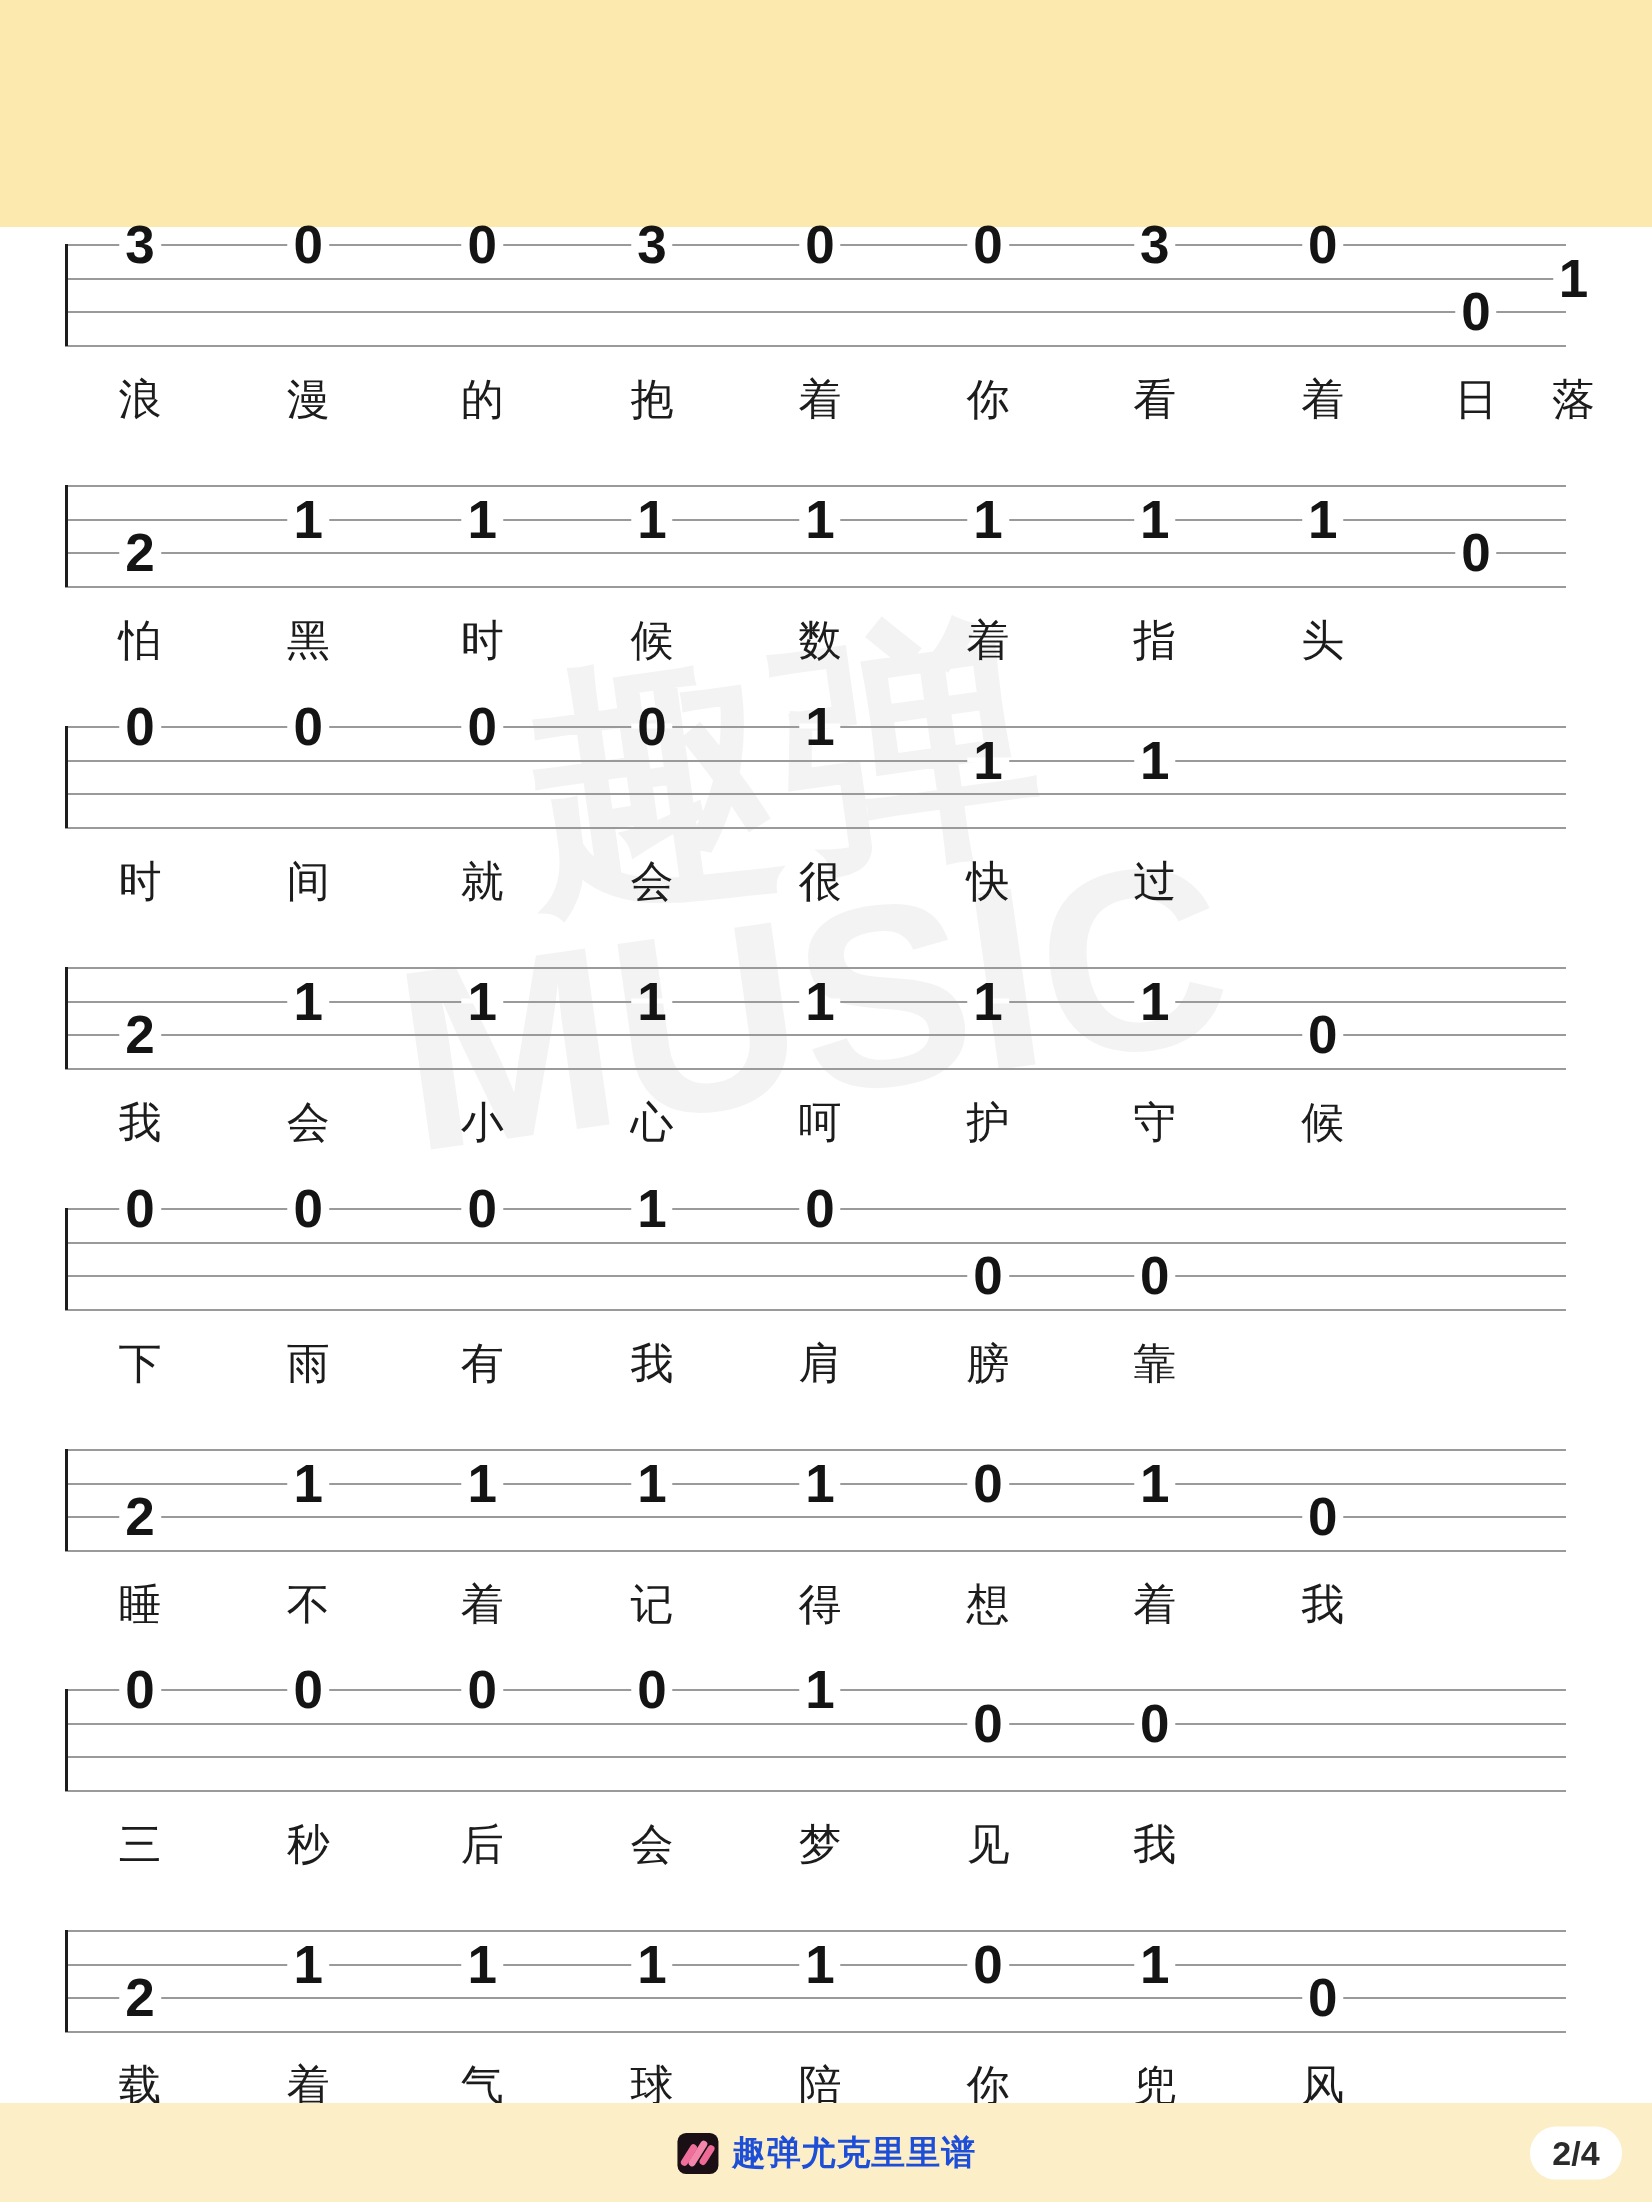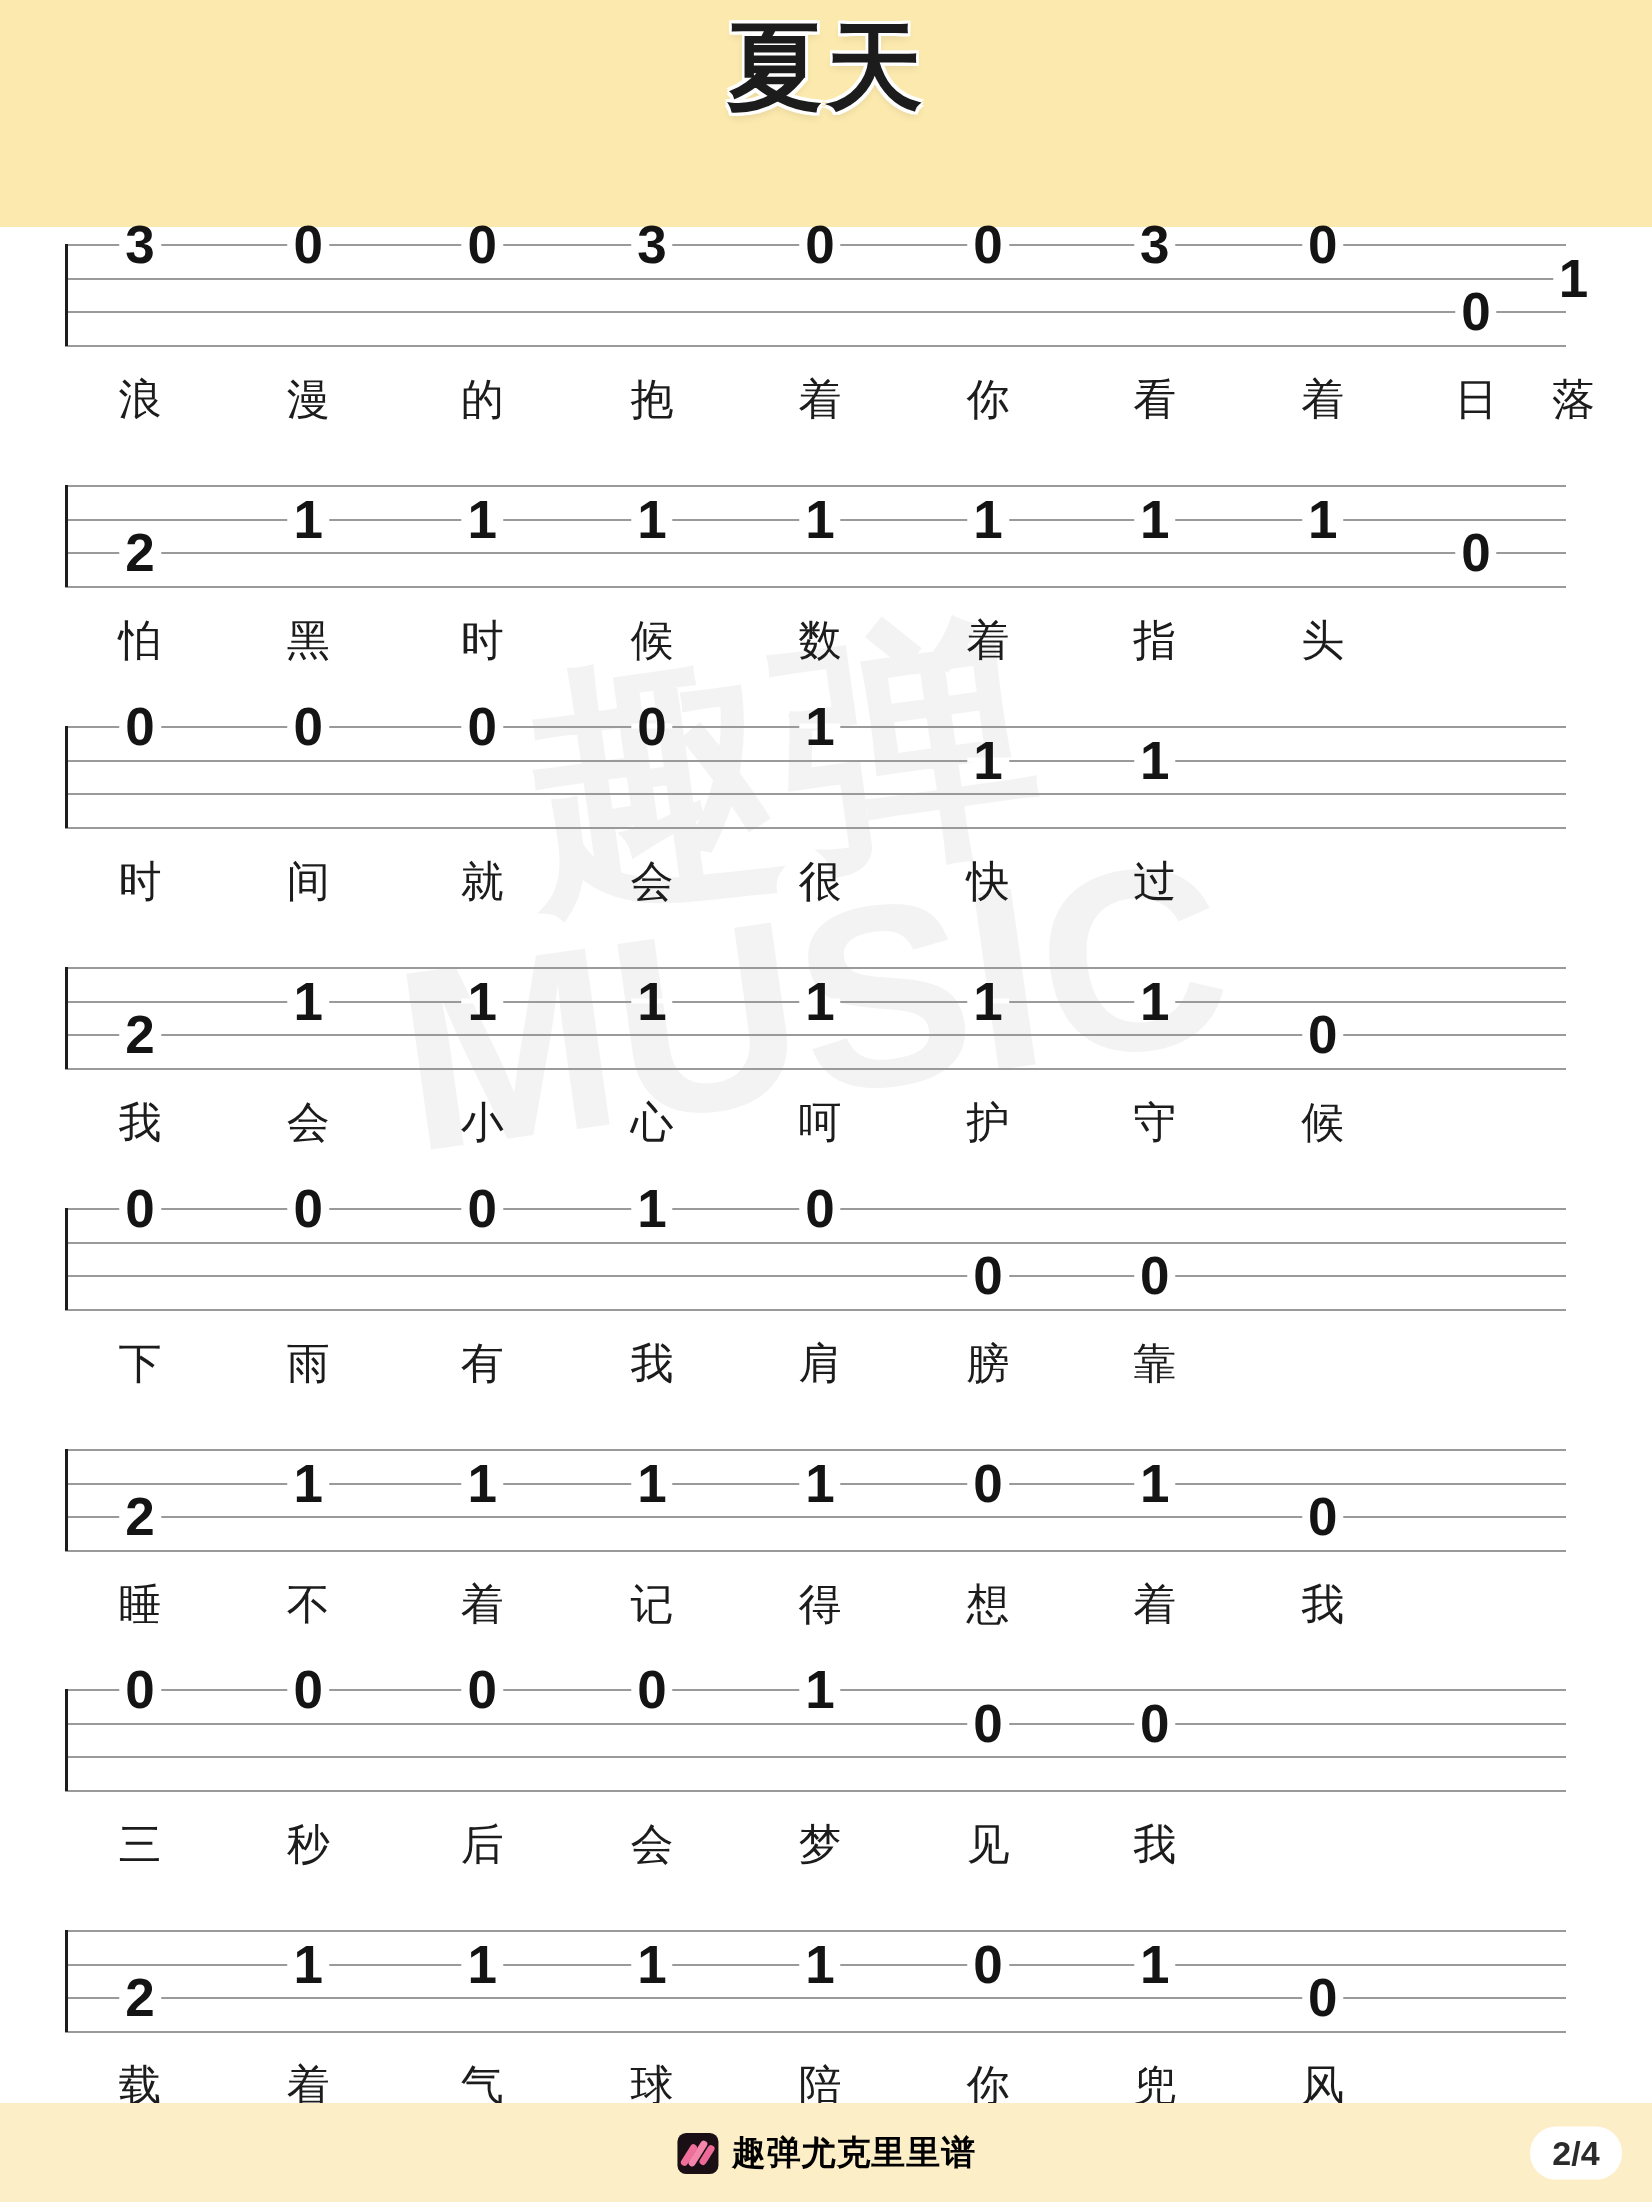--- a/index.html
+++ b/index.html
@@ -203,41 +203,40 @@
     border-radius: 3.4px;
     transform: rotate(32deg);
     top: 0.9px;
   }
   .brand-logo i:nth-child(1) { left: 8.6px; height: 24px; top: 10.3px; }
   .brand-logo i:nth-child(2) { left: 17px; height: 29px; top: 6.9px; background: #f386aa; }
   .brand-logo i:nth-child(3) { left: 26px; height: 22.4px; top: 11.2px; background: #ee6a96; }
   .brand-name {
     font-size: 34px;
     font-weight: bold;
-    color: #000000;
+    color: #1d4ed8;
     letter-spacing: 0.9px;
   }
   .page-badge {
     position: absolute;
     right: 31px;
     top: 50%;
     transform: translateY(-50%);
     background: #ffffff;
     border-radius: 26px;
     padding: 6.9px 22.4px;
     font-size: 34px;
     font-weight: bold;
     color: #2b2b2b;
   }
 </style>
 </head>
 <body>
 
 <div class="header">
-  <div class="song-title">夏天</div>
 </div>
 
 <div class="watermark">趣弹 MUSIC</div>
 
 <div class="score" id="score-root">
     <div class="system" style="top: 0px;">
       <div class="staff">
         <div class="staff-line l0"></div>
         <div class="staff-line l1"></div>
         <div class="staff-line l2"></div>

